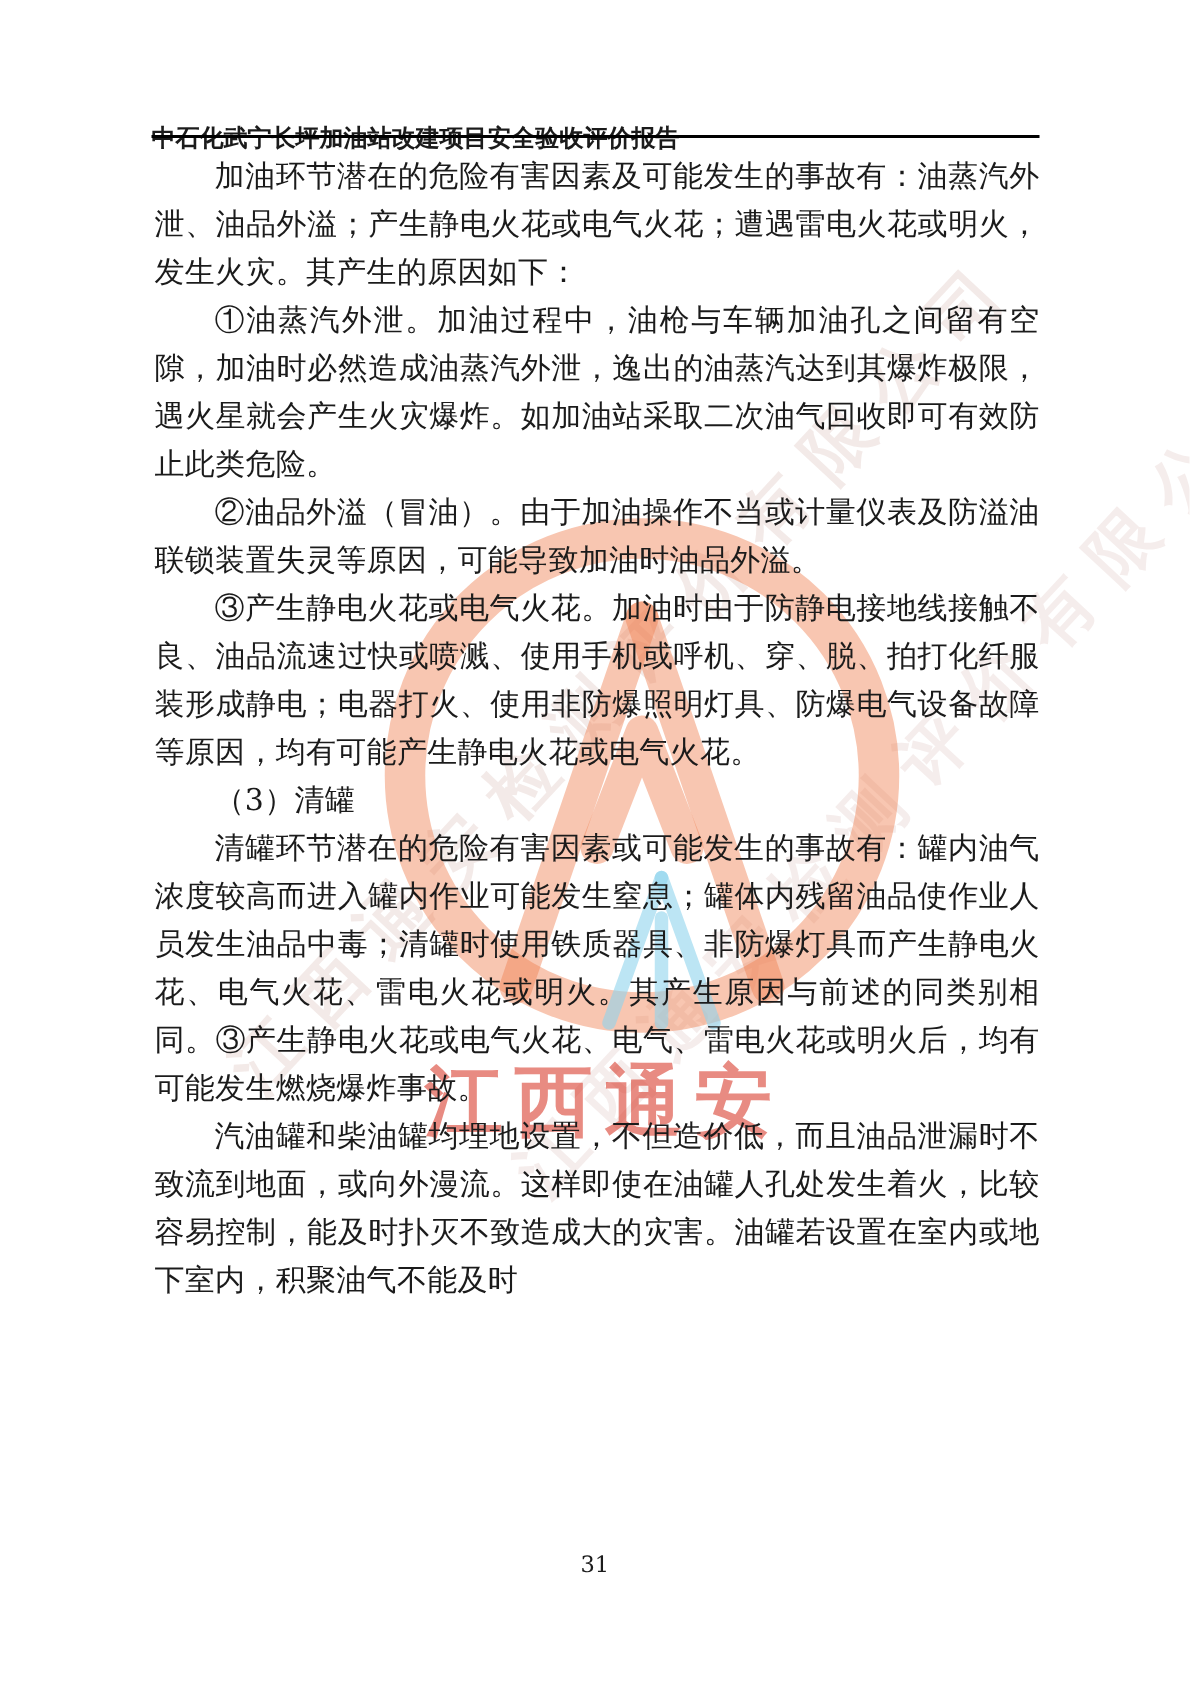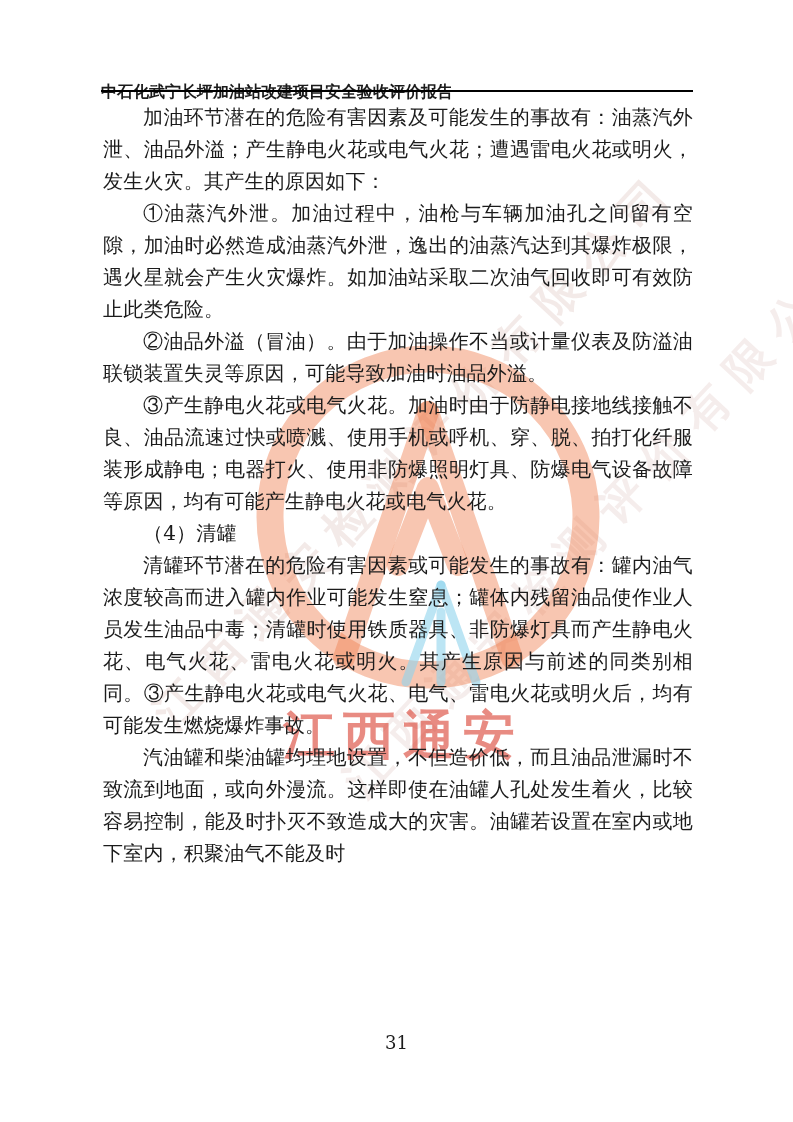--- a/index.html
+++ b/index.html
@@ -55,21 +55,21 @@
     font-weight:bold;
     font-size:52px;line-height:84px;
     letter-spacing:8px;
     color:rgba(214,44,28,0.55);
     white-space:nowrap;
   }
   .wm-svg{position:absolute;left:0;top:0;}
   
   .ftr{
     position:absolute;left:0;top:1033px;width:793px;
-    text-align:center;font-size:18px;line-height:20px;
+    text-align:center;font-size:15px;line-height:20px;
   }
 </style>
 </head>
 <body>
 
 <div class="page">
 
   <div class="wm">
     <div class="wm-diag d1">江西通安检测评价有限公司</div>
     <div class="wm-diag d2">江西通安检测评价有限公司</div>
@@ -97,21 +97,21 @@
   <div class="hdr">
     <span>中石化武宁长坪加油站改建项目安全验收评价报告</span>
   </div>
   <div class="hdr-rule"></div>
 
   <div class="doc-body">
     <p>加油环节潜在的危险有害因素及可能发生的事故有：油蒸汽外泄、油品外溢；产生静电火花或电气火花；遭遇雷电火花或明火，发生火灾。其产生的原因如下：</p>
     <p>①油蒸汽外泄。加油过程中，油枪与车辆加油孔之间留有空隙，加油时必然造成油蒸汽外泄，逸出的油蒸汽达到其爆炸极限，遇火星就会产生火灾爆炸。如加油站采取二次油气回收即可有效防止此类危险。</p>
     <p>②油品外溢（冒油）。由于加油操作不当或计量仪表及防溢油联锁装置失灵等原因，可能导致加油时油品外溢。</p>
     <p>③产生静电火花或电气火花。加油时由于防静电接地线接触不良、油品流速过快或喷溅、使用手机或呼机、穿、脱、拍打化纤服装形成静电；电器打火、使用非防爆照明灯具、防爆电气设备故障等原因，均有可能产生静电火花或电气火花。</p>
-    <p>（4）清罐</p>
+    <p>（3）清罐</p>
     <p>清罐环节潜在的危险有害因素或可能发生的事故有：罐内油气浓度较高而进入罐内作业可能发生窒息；罐体内残留油品使作业人员发生油品中毒；清罐时使用铁质器具、非防爆灯具而产生静电火花、电气火花、雷电火花或明火。其产生原因与前述的同类别相同。③产生静电火花或电气火花、电气、雷电火花或明火后，均有可能发生燃烧爆炸事故。</p>
     <p>汽油罐和柴油罐均埋地设置，不但造价低，而且油品泄漏时不致流到地面，或向外漫流。这样即使在油罐人孔处发生着火，比较容易控制，能及时扑灭不致造成大的灾害。油罐若设置在室内或地下室内，积聚油气不能及时</p>
   </div>
 
   <div class="ftr">
     <span>31</span>
   </div>
 
 </div>
 

